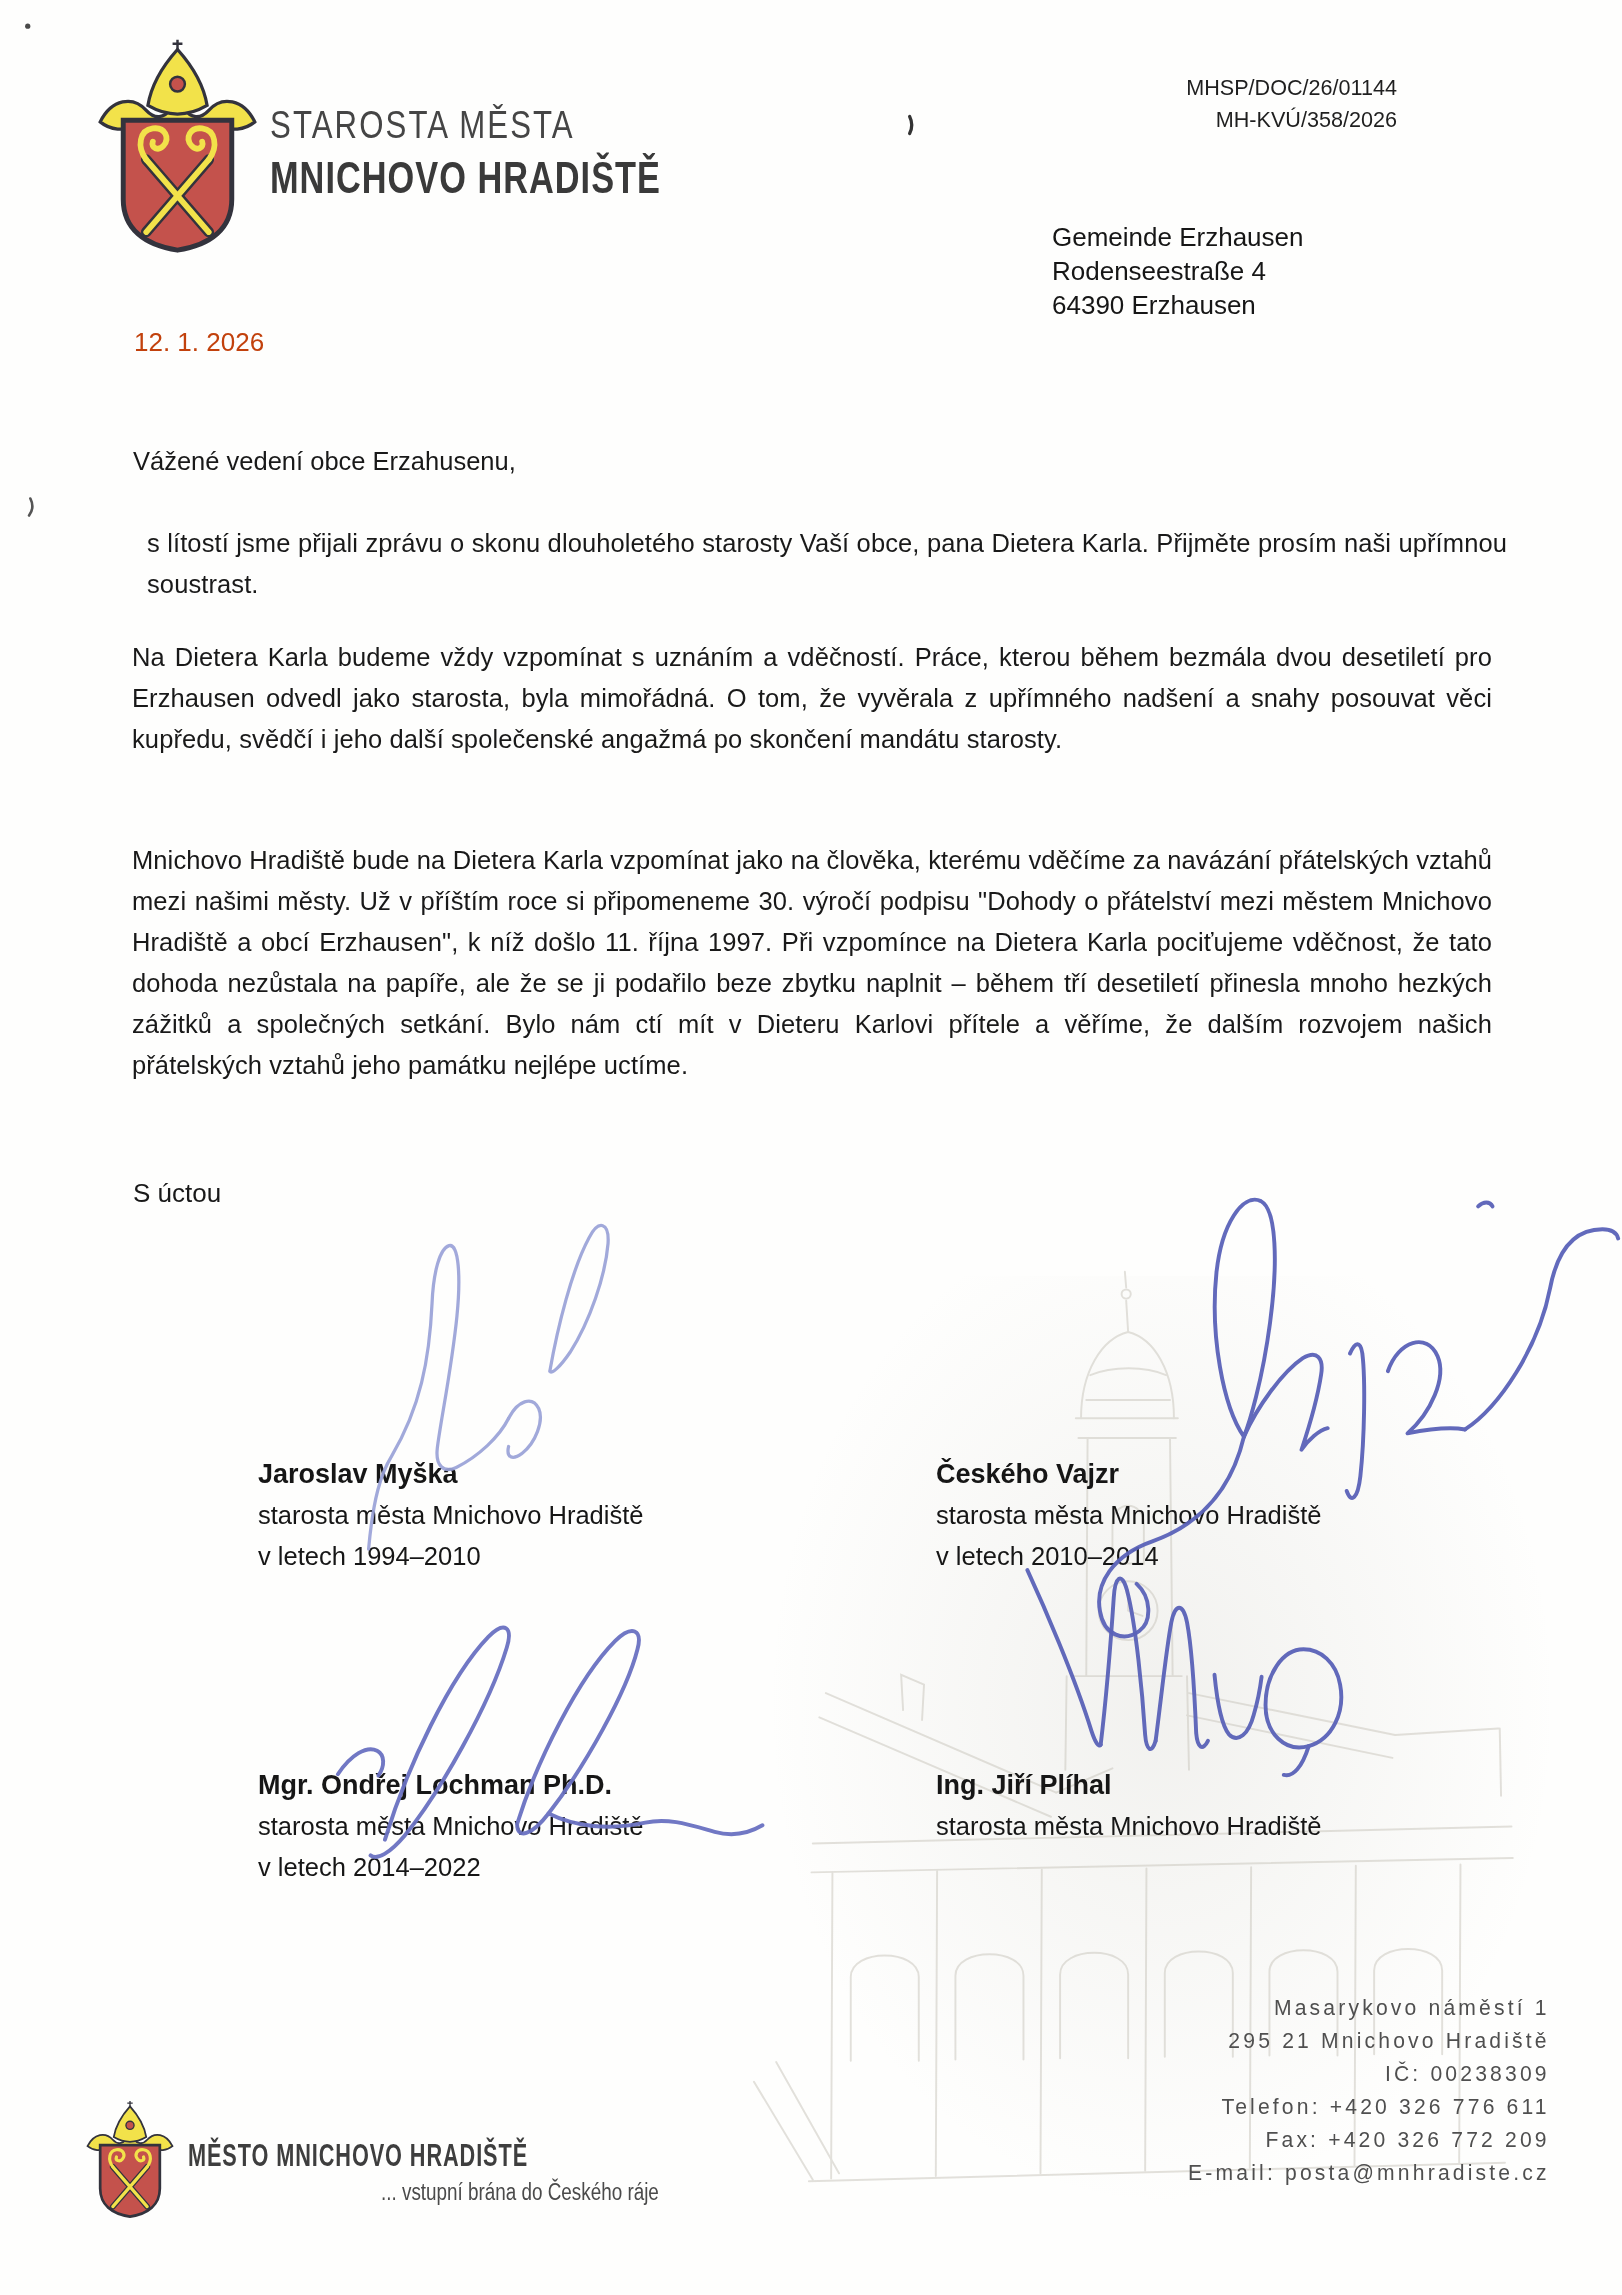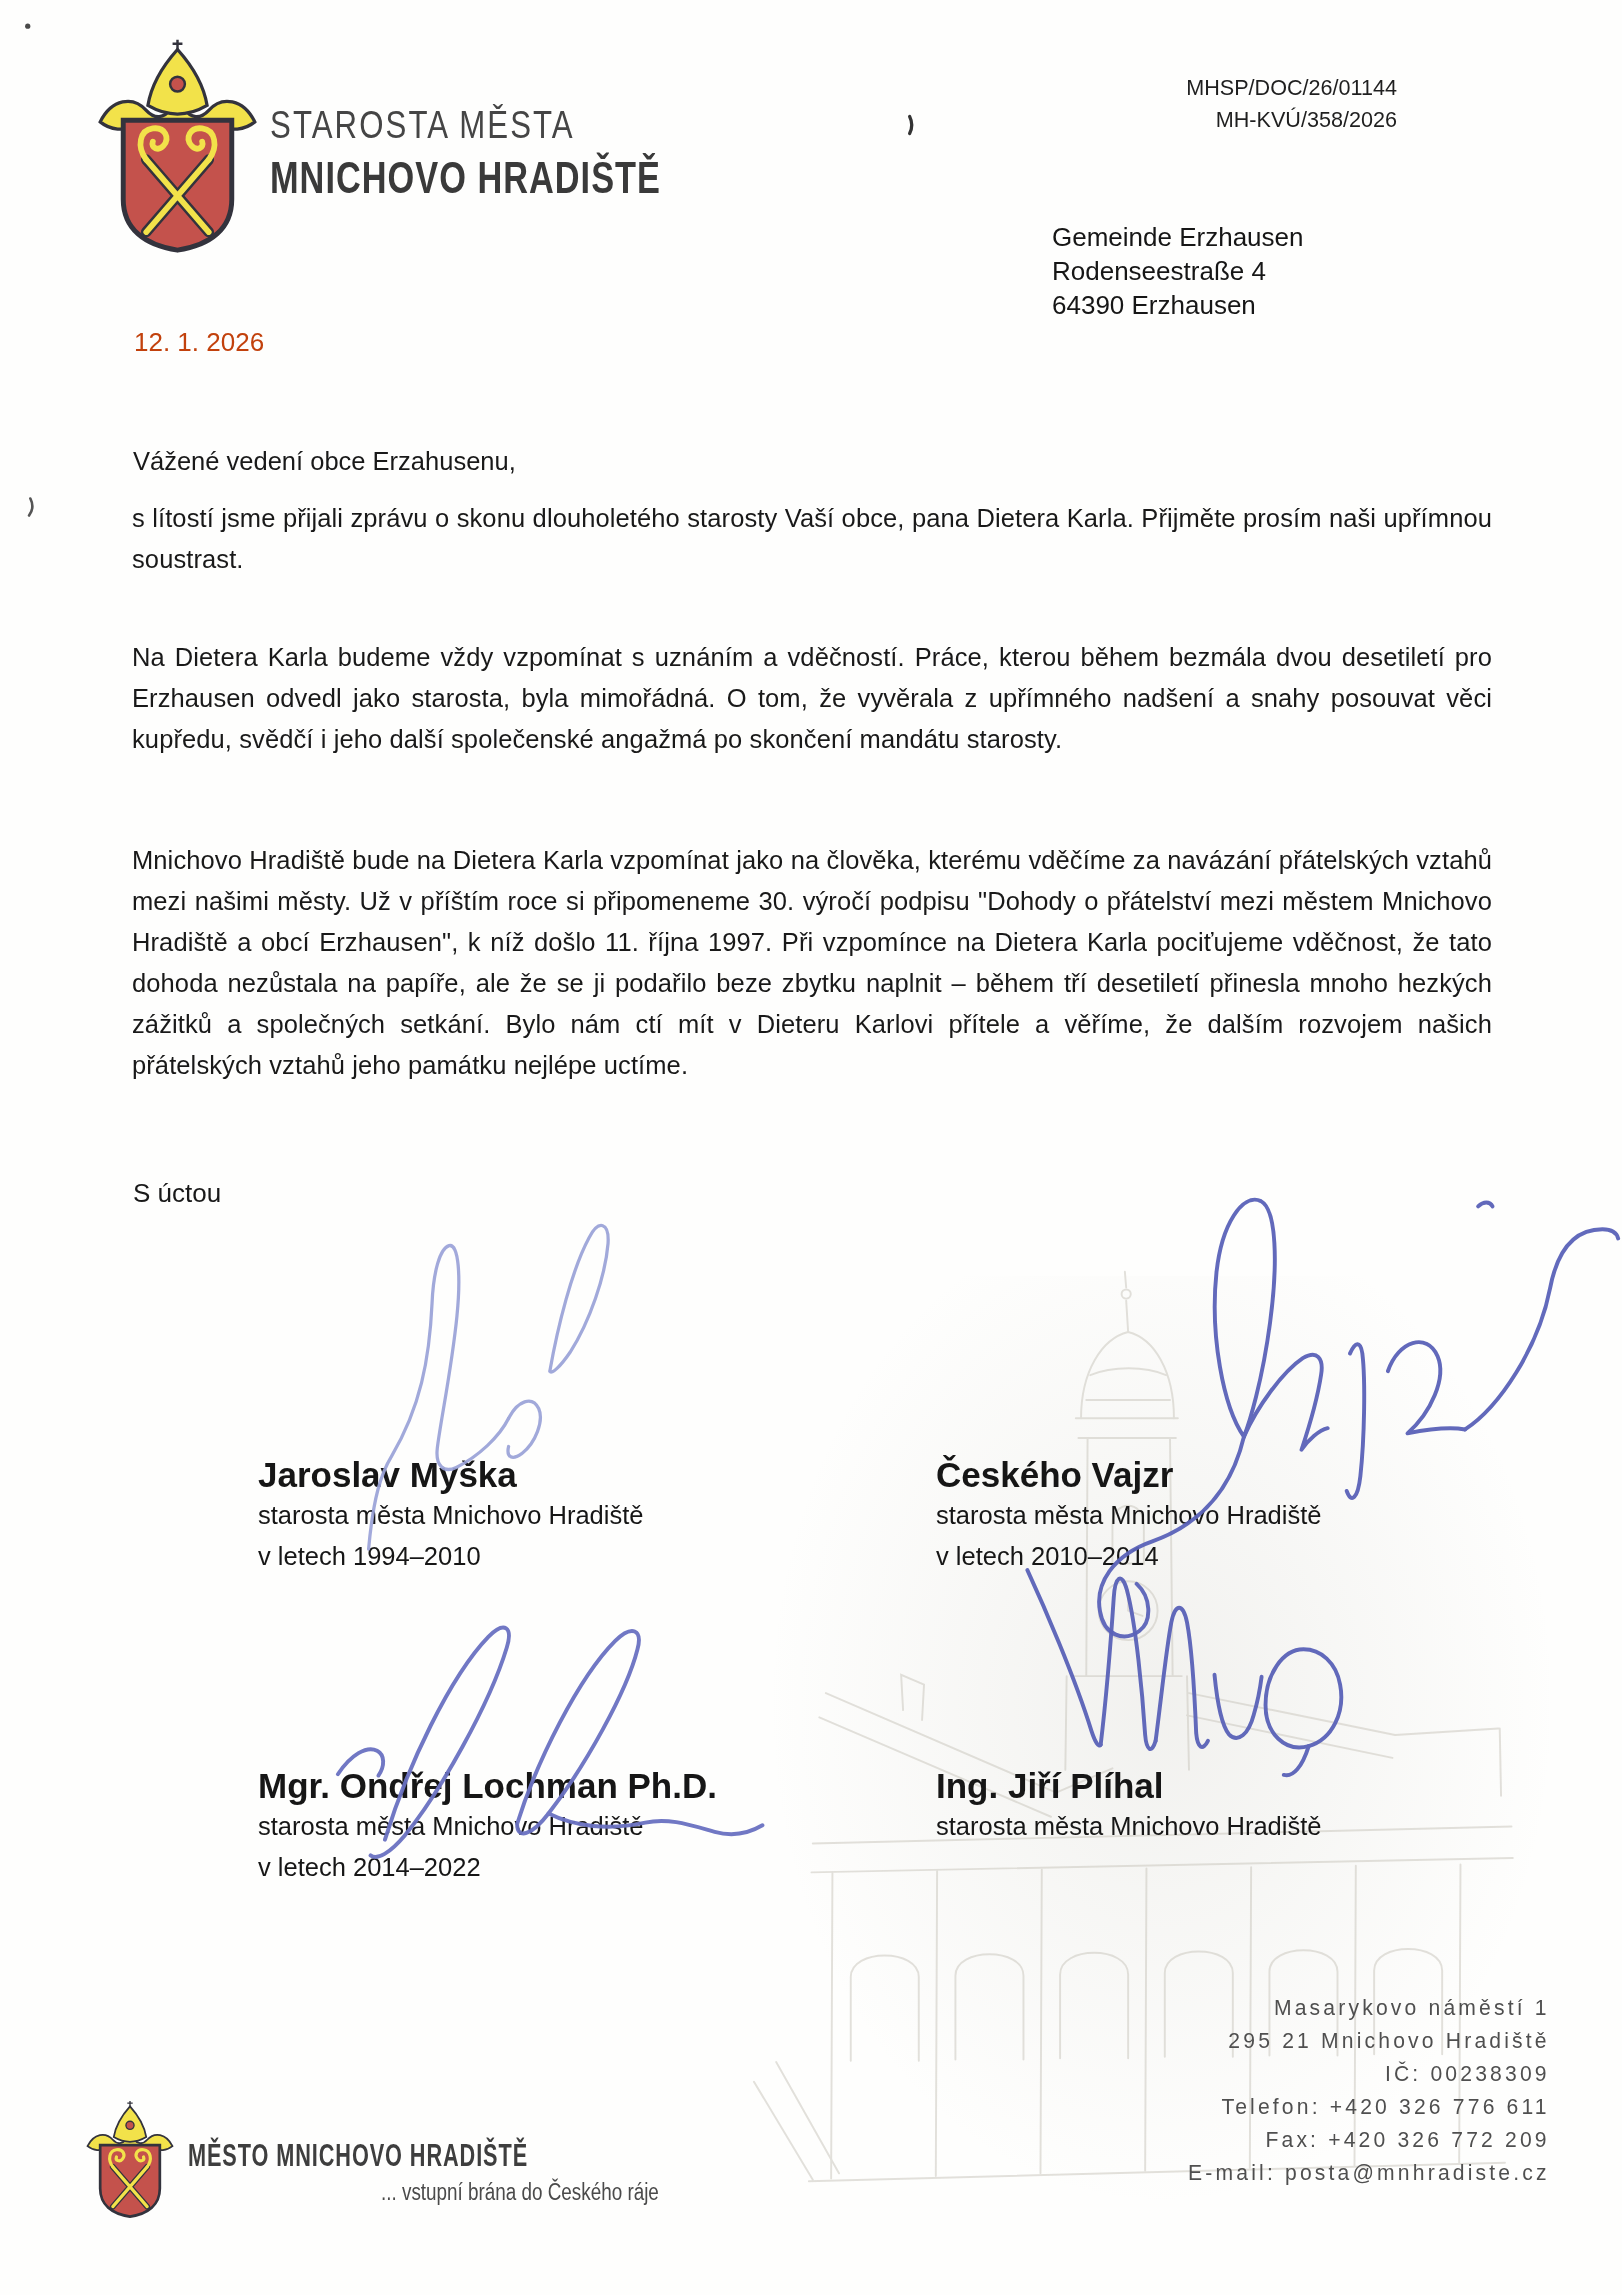--- a/index.html
+++ b/index.html
@@ -15,26 +15,26 @@
   .title2{font-size:44px;font-weight:700;letter-spacing:1.3px;color:#3a3a3a;
           transform:scaleX(.78);transform-origin:left top;line-height:50px;white-space:nowrap;}
   .refs{right:226px;top:72px;font-size:21.6px;line-height:32px;text-align:right;color:#1f1f1f;}
 
   .recipient{left:1052px;top:220px;font-size:26px;line-height:34px;color:#161616;}
   .date{left:134px;top:327px;font-size:26px;color:#c2410c;}
   .salutation{left:133px;top:447px;font-size:25.5px;color:#191919;}
 
   .body-par{left:132px;width:1360px;font-size:25.5px;line-height:41px;text-align:justify;
             letter-spacing:0.1px;color:#191919;}
-  .p1{top:498px;} .p2{top:637px;} .p3{top:840px;}
+  .p1{top:523px;margin-left:15px;} .p2{top:637px;} .p3{top:840px;}
   .closing{left:133px;top:1161px;font-size:26px;color:#191919;margin-top:17px;}
 
   
   .sig-block{line-height:41px;color:#161616;}
-  .sig-name{font-size:35px;font-weight:700;white-space:nowrap;}
+  .sig-name{font-size:27px;font-weight:700;white-space:nowrap;}
   .sig-role,.sig-years{font-size:25.5px;white-space:nowrap;}
   .sb1{left:258px;top:1454px;} .sb2{left:936px;top:1454px;}
   .sb3{left:258px;top:1765px;} .sb4{left:936px;top:1765px;}
 
   
   .footer-brand{left:188px;top:2138px;font-size:31px;font-weight:700;letter-spacing:1.3px;color:#3e3e3e;
                 transform:scaleX(.70);transform-origin:left top;white-space:nowrap;}
   .footer-tagline{left:381px;top:2179px;font-size:23px;font-weight:400;color:#4a4a4a;
                 transform:scaleX(.82);transform-origin:left top;white-space:nowrap;}
   .footer-contact{right:73px;top:1991px;font-size:22px;line-height:33px;text-align:right;

